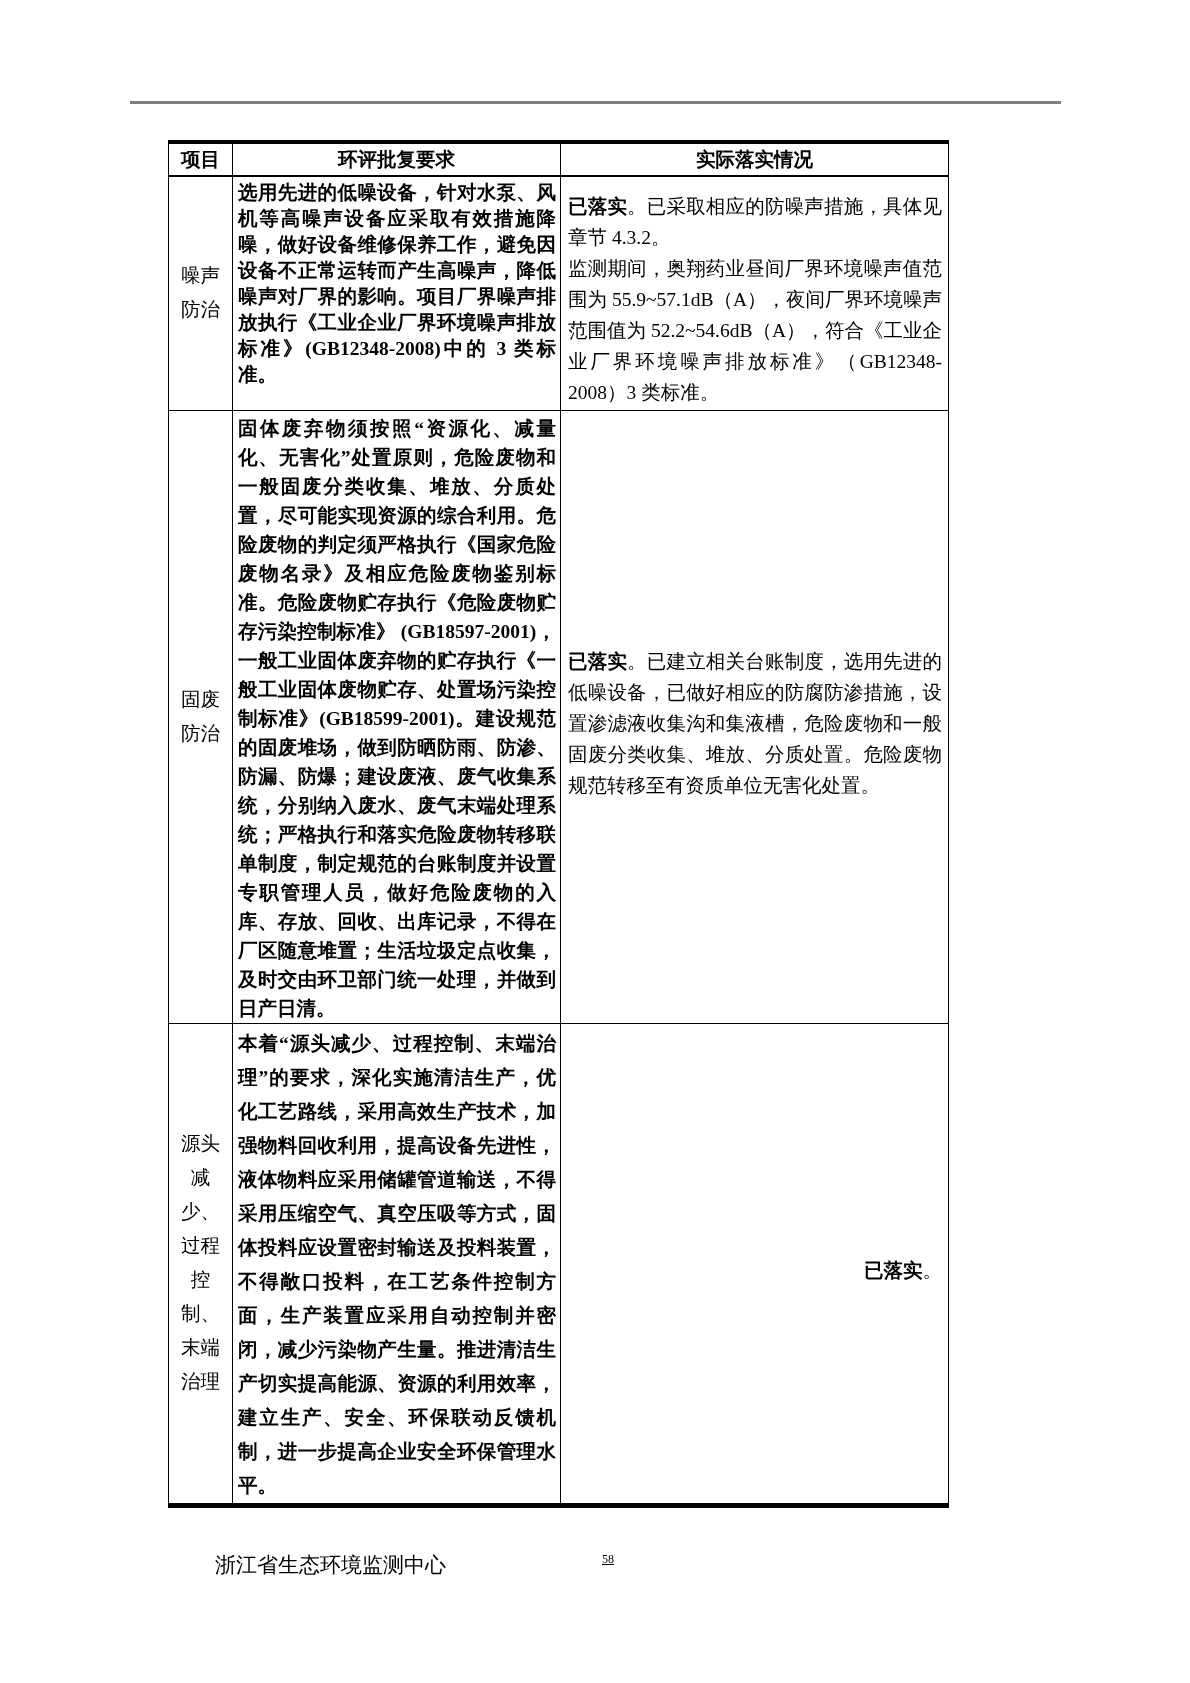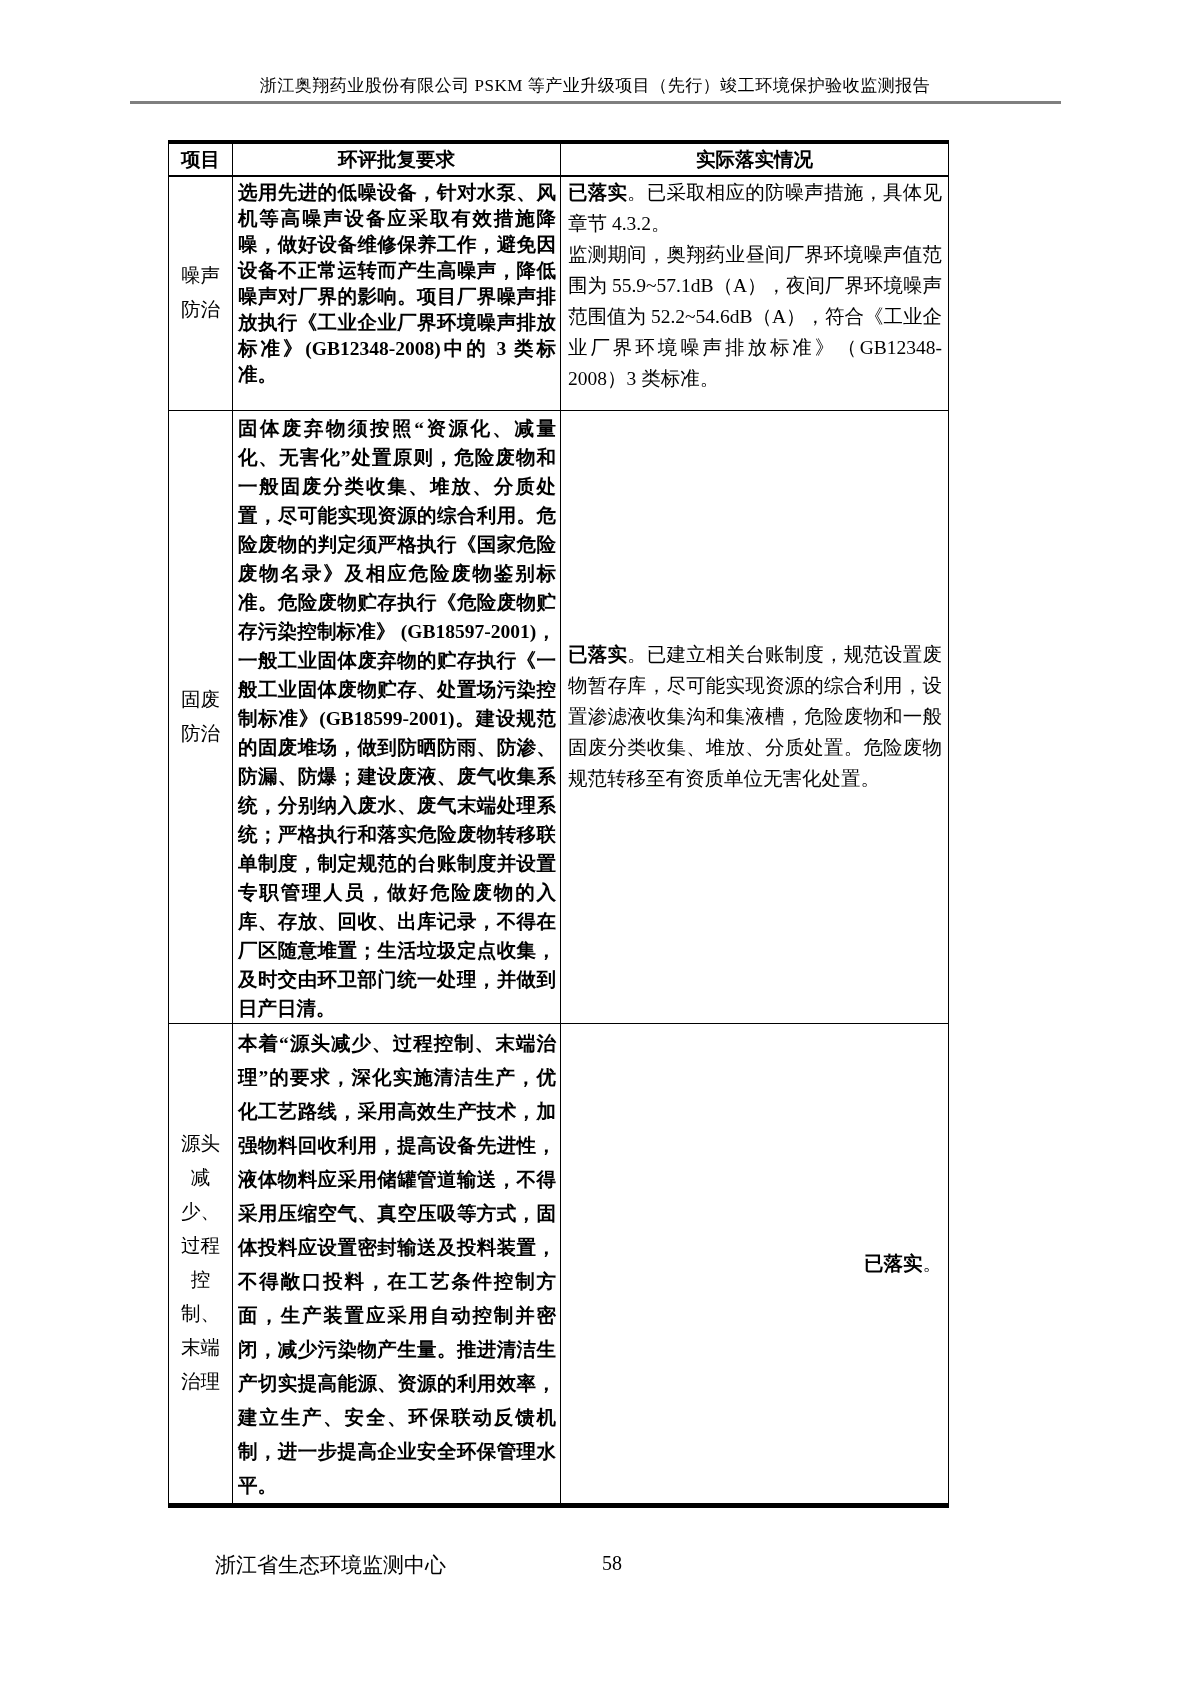--- a/index.html
+++ b/index.html
@@ -60,21 +60,21 @@
     line-height: 34px;
     padding: 8px 7px;
   }
   .req-cell {
     text-align: justify;
     vertical-align: top;
     padding: 3px 4px 0 5px;
     font-weight: bold;
   }
   .status-cell {
-    padding: 0 6px 0 7px;
+    padding: 14px 6px 0 7px;
     text-align: justify;
   }
   .lh26 { line-height: 26px; }
   .lh29 { line-height: 29px; }
   .lh31 { line-height: 31px; }
   .lh34 { line-height: 34px; margin-left: 42px; }
   .v-top { vertical-align: top; }
   .v-mid { vertical-align: middle; }
   .center { text-align: right; }
   .status-cell p { margin: 0; }
@@ -82,29 +82,29 @@
   .footer-org {
     position: absolute;
     left: 215px;
     top: 1551px;
     font-size: 21px;
   }
   .footer-page {
     position: absolute;
     left: 602px;
     top: 1552px;
-    font-size: 20px;
+    font-size: 12px;
+    text-decoration: underline;
   }
 </style>
 </head>
 <body>
 
 <div class="page">
 
-  <div class="header-title">浙江奥翔药业股份有限公司 PSKM 等产业升级项目（先行）竣工环境保护验收监测报告</div>
   <div class="header-rule"></div>
 
   <table class="review-table">
     <colgroup>
       <col style="width:64px">
       <col style="width:328px">
       <col style="width:388px">
     </colgroup>
     <thead>
       <tr>
@@ -119,21 +119,21 @@
         <td class="req-cell lh26">选用先进的低噪设备，针对水泵、风机等高噪声设备应采取有效措施降噪，做好设备维修保养工作，避免因设备不正常运转而产生高噪声，降低噪声对厂界的影响。项目厂界噪声排放执行《工业企业厂界环境噪声排放标准》(GB12348-2008)中的 3 类标准。</td>
         <td class="status-cell lh31 v-top">
           <p><span class="b">已落实</span><span>。已采取相应的防噪声措施，具体见章节 4.3.2。</span></p>
           <p>监测期间，奥翔药业昼间厂界环境噪声值范围为 55.9~57.1dB（A），夜间厂界环境噪声范围值为 52.2~54.6dB（A），符合《工业企业厂界环境噪声排放标准》（GB12348-2008）3 类标准。</p>
         </td>
       </tr>
       <tr style="height:585px;">
         <td class="item-cell">固废防治</td>
         <td class="req-cell lh29">固体废弃物须按照“资源化、减量化、无害化”处置原则，危险废物和一般固废分类收集、堆放、分质处置，尽可能实现资源的综合利用。危险废物的判定须严格执行《国家危险废物名录》及相应危险废物鉴别标准。危险废物贮存执行《危险废物贮存污染控制标准》 (GB18597-2001)，一般工业固体废弃物的贮存执行《一般工业固体废物贮存、处置场污染控制标准》(GB18599-2001)。建设规范的固废堆场，做到防晒防雨、防渗、防漏、防爆；建设废液、废气收集系统，分别纳入废水、废气末端处理系统；严格执行和落实危险废物转移联单制度，制定规范的台账制度并设置专职管理人员，做好危险废物的入库、存放、回收、出库记录，不得在厂区随意堆置；生活垃圾定点收集，及时交由环卫部门统一处理，并做到日产日清。</td>
         <td class="status-cell lh31 v-mid">
-          <p><span class="b">已落实</span><span>。已建立相关台账制度，规范设置废物暂存库，尽可能实现资源的综合利用，设置渗滤液收集沟和集液槽，危险废物和一般固废分类收集、堆放、分质处置。危险废物规范转移至有资质单位无害化处置。</span></p>
+          <p><span class="b">已落实</span><span>。已建立相关台账制度，选用先进的低噪设备，已做好相应的防腐防渗措施，设置渗滤液收集沟和集液槽，危险废物和一般固废分类收集、堆放、分质处置。危险废物规范转移至有资质单位无害化处置。</span></p>
         </td>
       </tr>
       <tr style="height:477px;">
         <td class="item-cell">源头减少、过程控制、末端治理</td>
         <td class="req-cell lh34">本着“源头减少、过程控制、末端治理”的要求，深化实施清洁生产，优化工艺路线，采用高效生产技术，加强物料回收利用，提高设备先进性，液体物料应采用储罐管道输送，不得采用压缩空气、真空压吸等方式，固体投料应设置密封输送及投料装置，不得敞口投料，在工艺条件控制方面，生产装置应采用自动控制并密闭，减少污染物产生量。推进清洁生产切实提高能源、资源的利用效率，建立生产、安全、环保联动反馈机制，进一步提高企业安全环保管理水平。</td>
         <td class="status-cell v-mid center">
           <p><span class="b">已落实</span><span>。</span></p>
         </td>
       </tr>
     </tbody>

